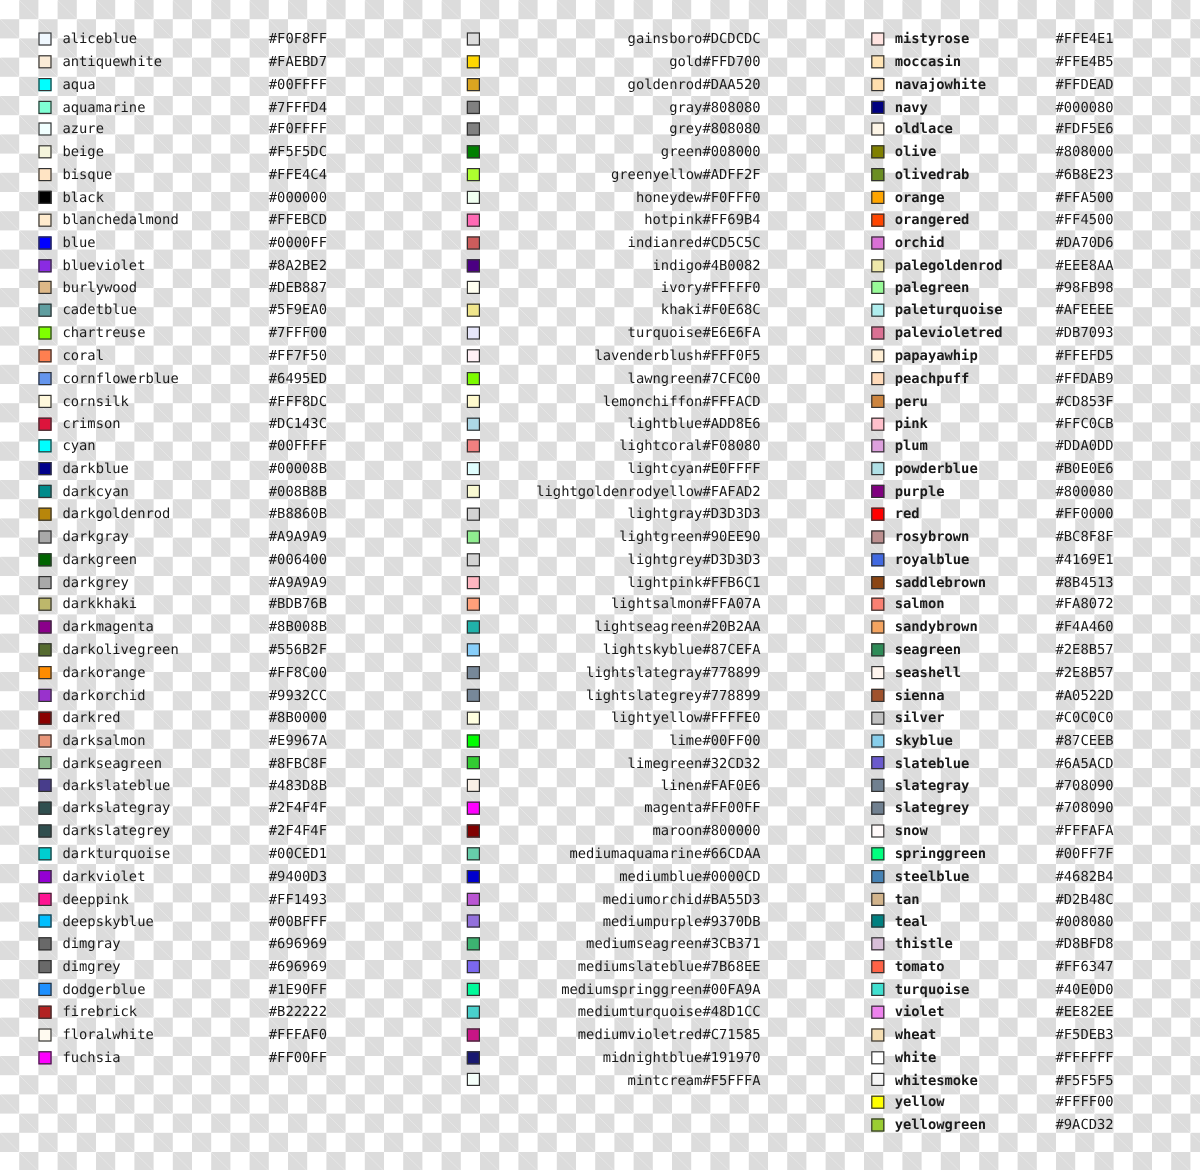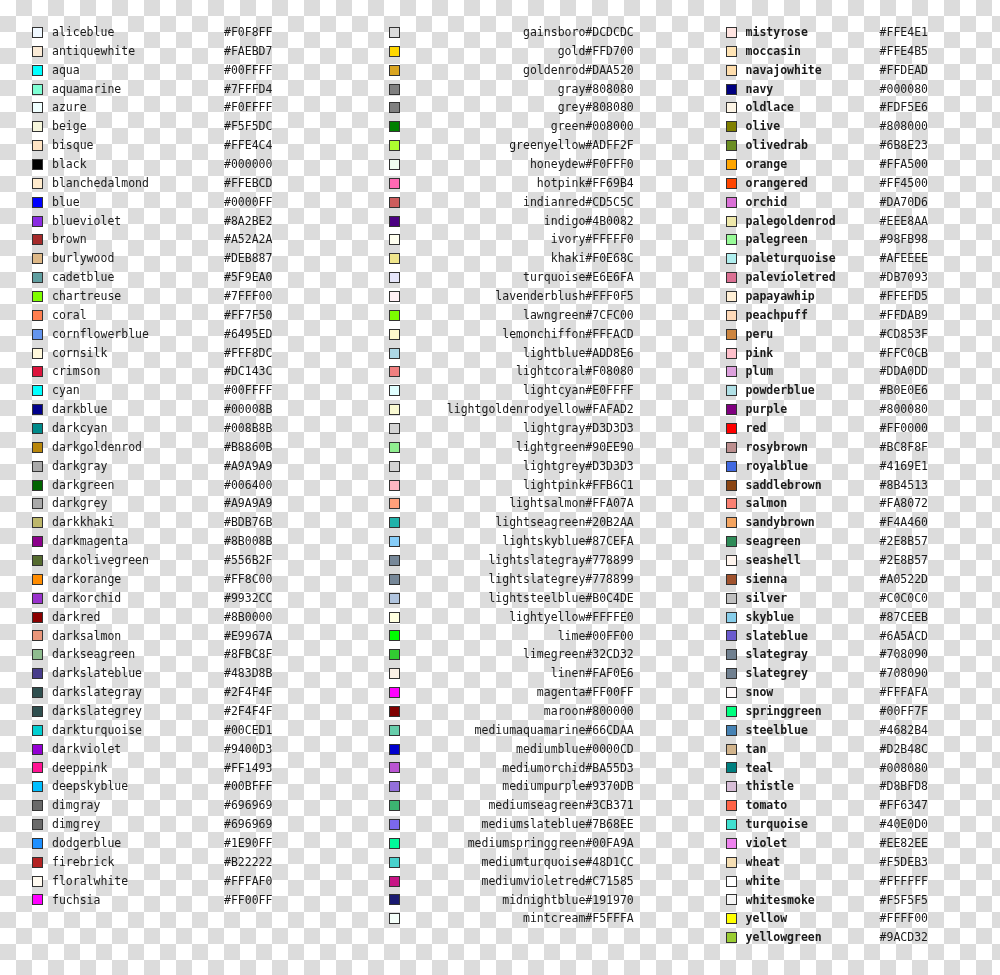--- a/index.html
+++ b/index.html
@@ -137,25 +137,20 @@
           <span class="swatch" style="background-color: rgb(0, 0, 255);"></span>
           <span class="color-name">blue</span>
           <span class="color-hex">#0000FF</span>
         </div>
         <div class="color-row">
           <span class="swatch" style="background-color: rgb(138, 43, 226);"></span>
           <span class="color-name">blueviolet</span>
           <span class="color-hex">#8A2BE2</span>
         </div>
         <div class="color-row">
-          <span class="swatch" style="background-color: rgb(165, 42, 42);"></span>
-          <span class="color-name">brown</span>
-          <span class="color-hex">#A52A2A</span>
-        </div>
-        <div class="color-row">
           <span class="swatch" style="background-color: rgb(222, 184, 135);"></span>
           <span class="color-name">burlywood</span>
           <span class="color-hex">#DEB887</span>
         </div>
         <div class="color-row">
           <span class="swatch" style="background-color: rgb(95, 158, 160);"></span>
           <span class="color-name">cadetblue</span>
           <span class="color-hex">#5F9EA0</span>
         </div>
         <div class="color-row">
@@ -469,25 +464,20 @@
           <span class="swatch" style="background-color: rgb(119, 136, 153);"></span>
           <span class="color-name">lightslategray</span>
           <span class="color-hex">#778899</span>
         </div>
         <div class="color-row">
           <span class="swatch" style="background-color: rgb(119, 136, 153);"></span>
           <span class="color-name">lightslategrey</span>
           <span class="color-hex">#778899</span>
         </div>
         <div class="color-row">
-          <span class="swatch" style="background-color: rgb(176, 196, 222);"></span>
-          <span class="color-name">lightsteelblue</span>
-          <span class="color-hex">#B0C4DE</span>
-        </div>
-        <div class="color-row">
           <span class="swatch" style="background-color: rgb(255, 255, 224);"></span>
           <span class="color-name">lightyellow</span>
           <span class="color-hex">#FFFFE0</span>
         </div>
         <div class="color-row">
           <span class="swatch" style="background-color: rgb(0, 255, 0);"></span>
           <span class="color-name">lime</span>
           <span class="color-hex">#00FF00</span>
         </div>
         <div class="color-row">

